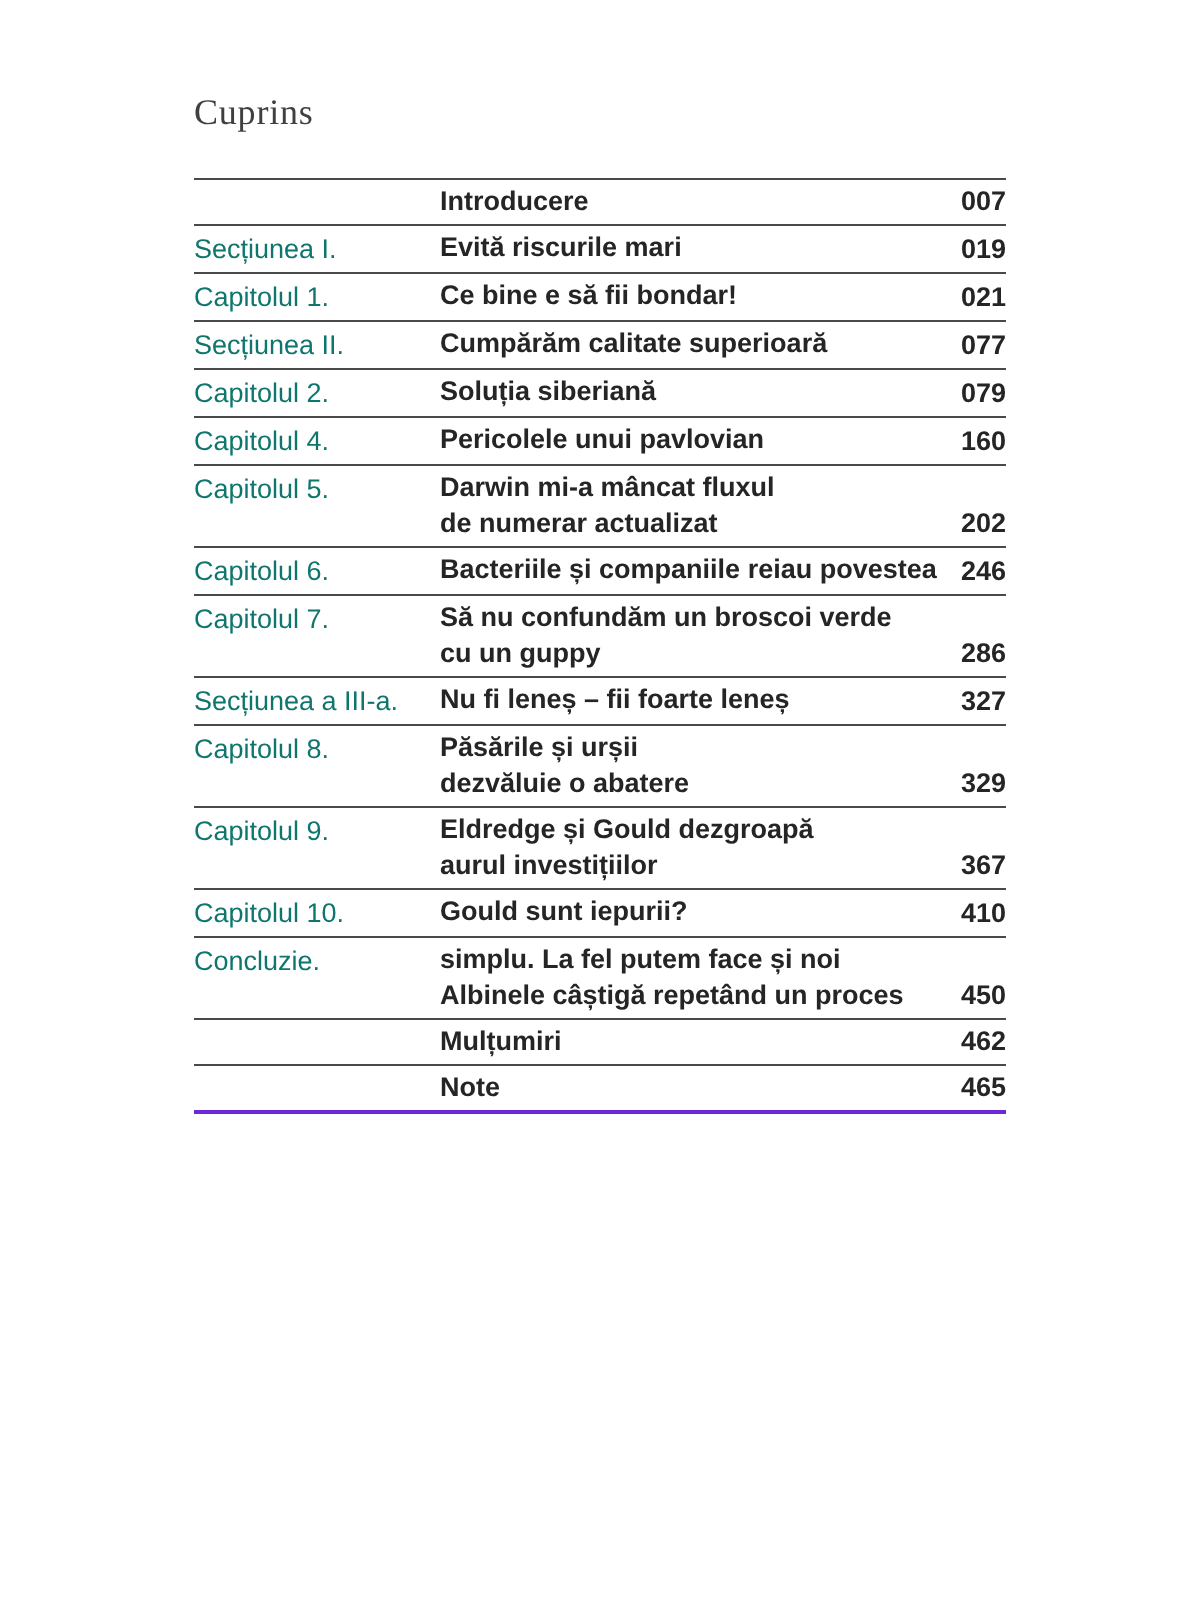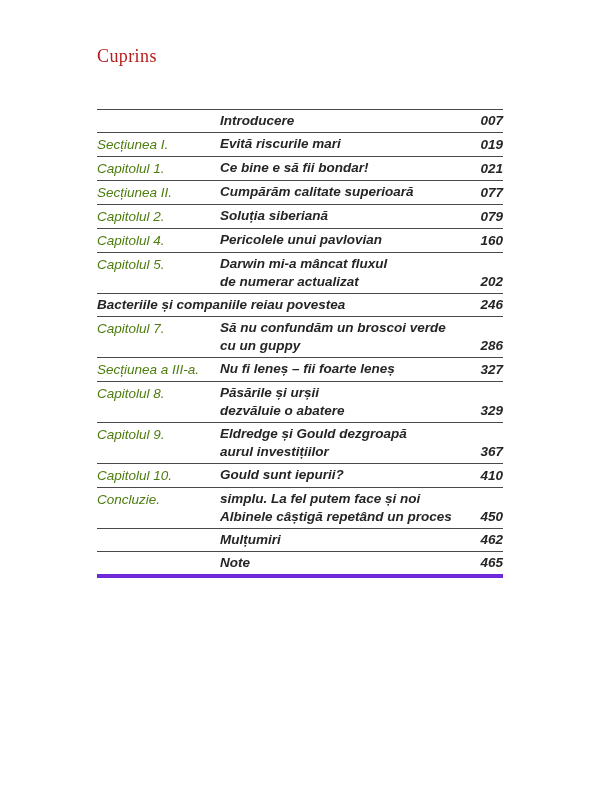--- a/index.html
+++ b/index.html
@@ -15,40 +15,39 @@
     background: #ffffff;
     box-sizing: border-box;
     padding: 46px 97px 0 97px;
     overflow: hidden;
   }
   .page-title {
     font-family: "Liberation Serif", serif;
     font-weight: 400;
     font-size: 18px;
     letter-spacing: 0.4px;
-    color: #b91c1c;
-    margin: 0 0 42px 0;
+    color: #404040;
+    margin: 0 0 22px 0;
   }
   .toc {
-    border-bottom: 4px solid #6d28d9;
-    font-style: italic;
+    border-bottom: 2px solid #6d28d9;
   }
   .toc-row {
     display: flex;
     align-items: flex-start;
     border-top: 1px solid #4a4a4a;
     padding: 2px 0 2px 0;
     font-size: 13.5px;
     line-height: 18px;
   }
   .toc-label {
     flex: none;
     width: 123px;
     font-weight: 400;
-    color: #4d7c0f;
+    color: #0f766e;
     padding-top: 1px;
   }
   .toc-title {
     flex: 1;
     display: flex;
     flex-direction: column;
     font-weight: 700;
     color: #252525;
   }
   .toc-line {
@@ -113,20 +112,21 @@
       </div>
       <div class="toc-row">
         <span class="toc-label">Capitolul 5.</span>
         <span class="toc-title">
           <span class="toc-line">Darwin mi-a mâncat fluxul</span>
           <span class="toc-line">de numerar actualizat</span>
         </span>
         <span class="toc-page">202</span>
       </div>
       <div class="toc-row">
+        <span class="toc-label">Capitolul 6.</span>
         <span class="toc-title">
           <span class="toc-line">Bacteriile și companiile reiau povestea</span>
         </span>
         <span class="toc-page">246</span>
       </div>
       <div class="toc-row">
         <span class="toc-label">Capitolul 7.</span>
         <span class="toc-title">
           <span class="toc-line">Să nu confundăm un broscoi verde</span>
           <span class="toc-line">cu un guppy</span>

